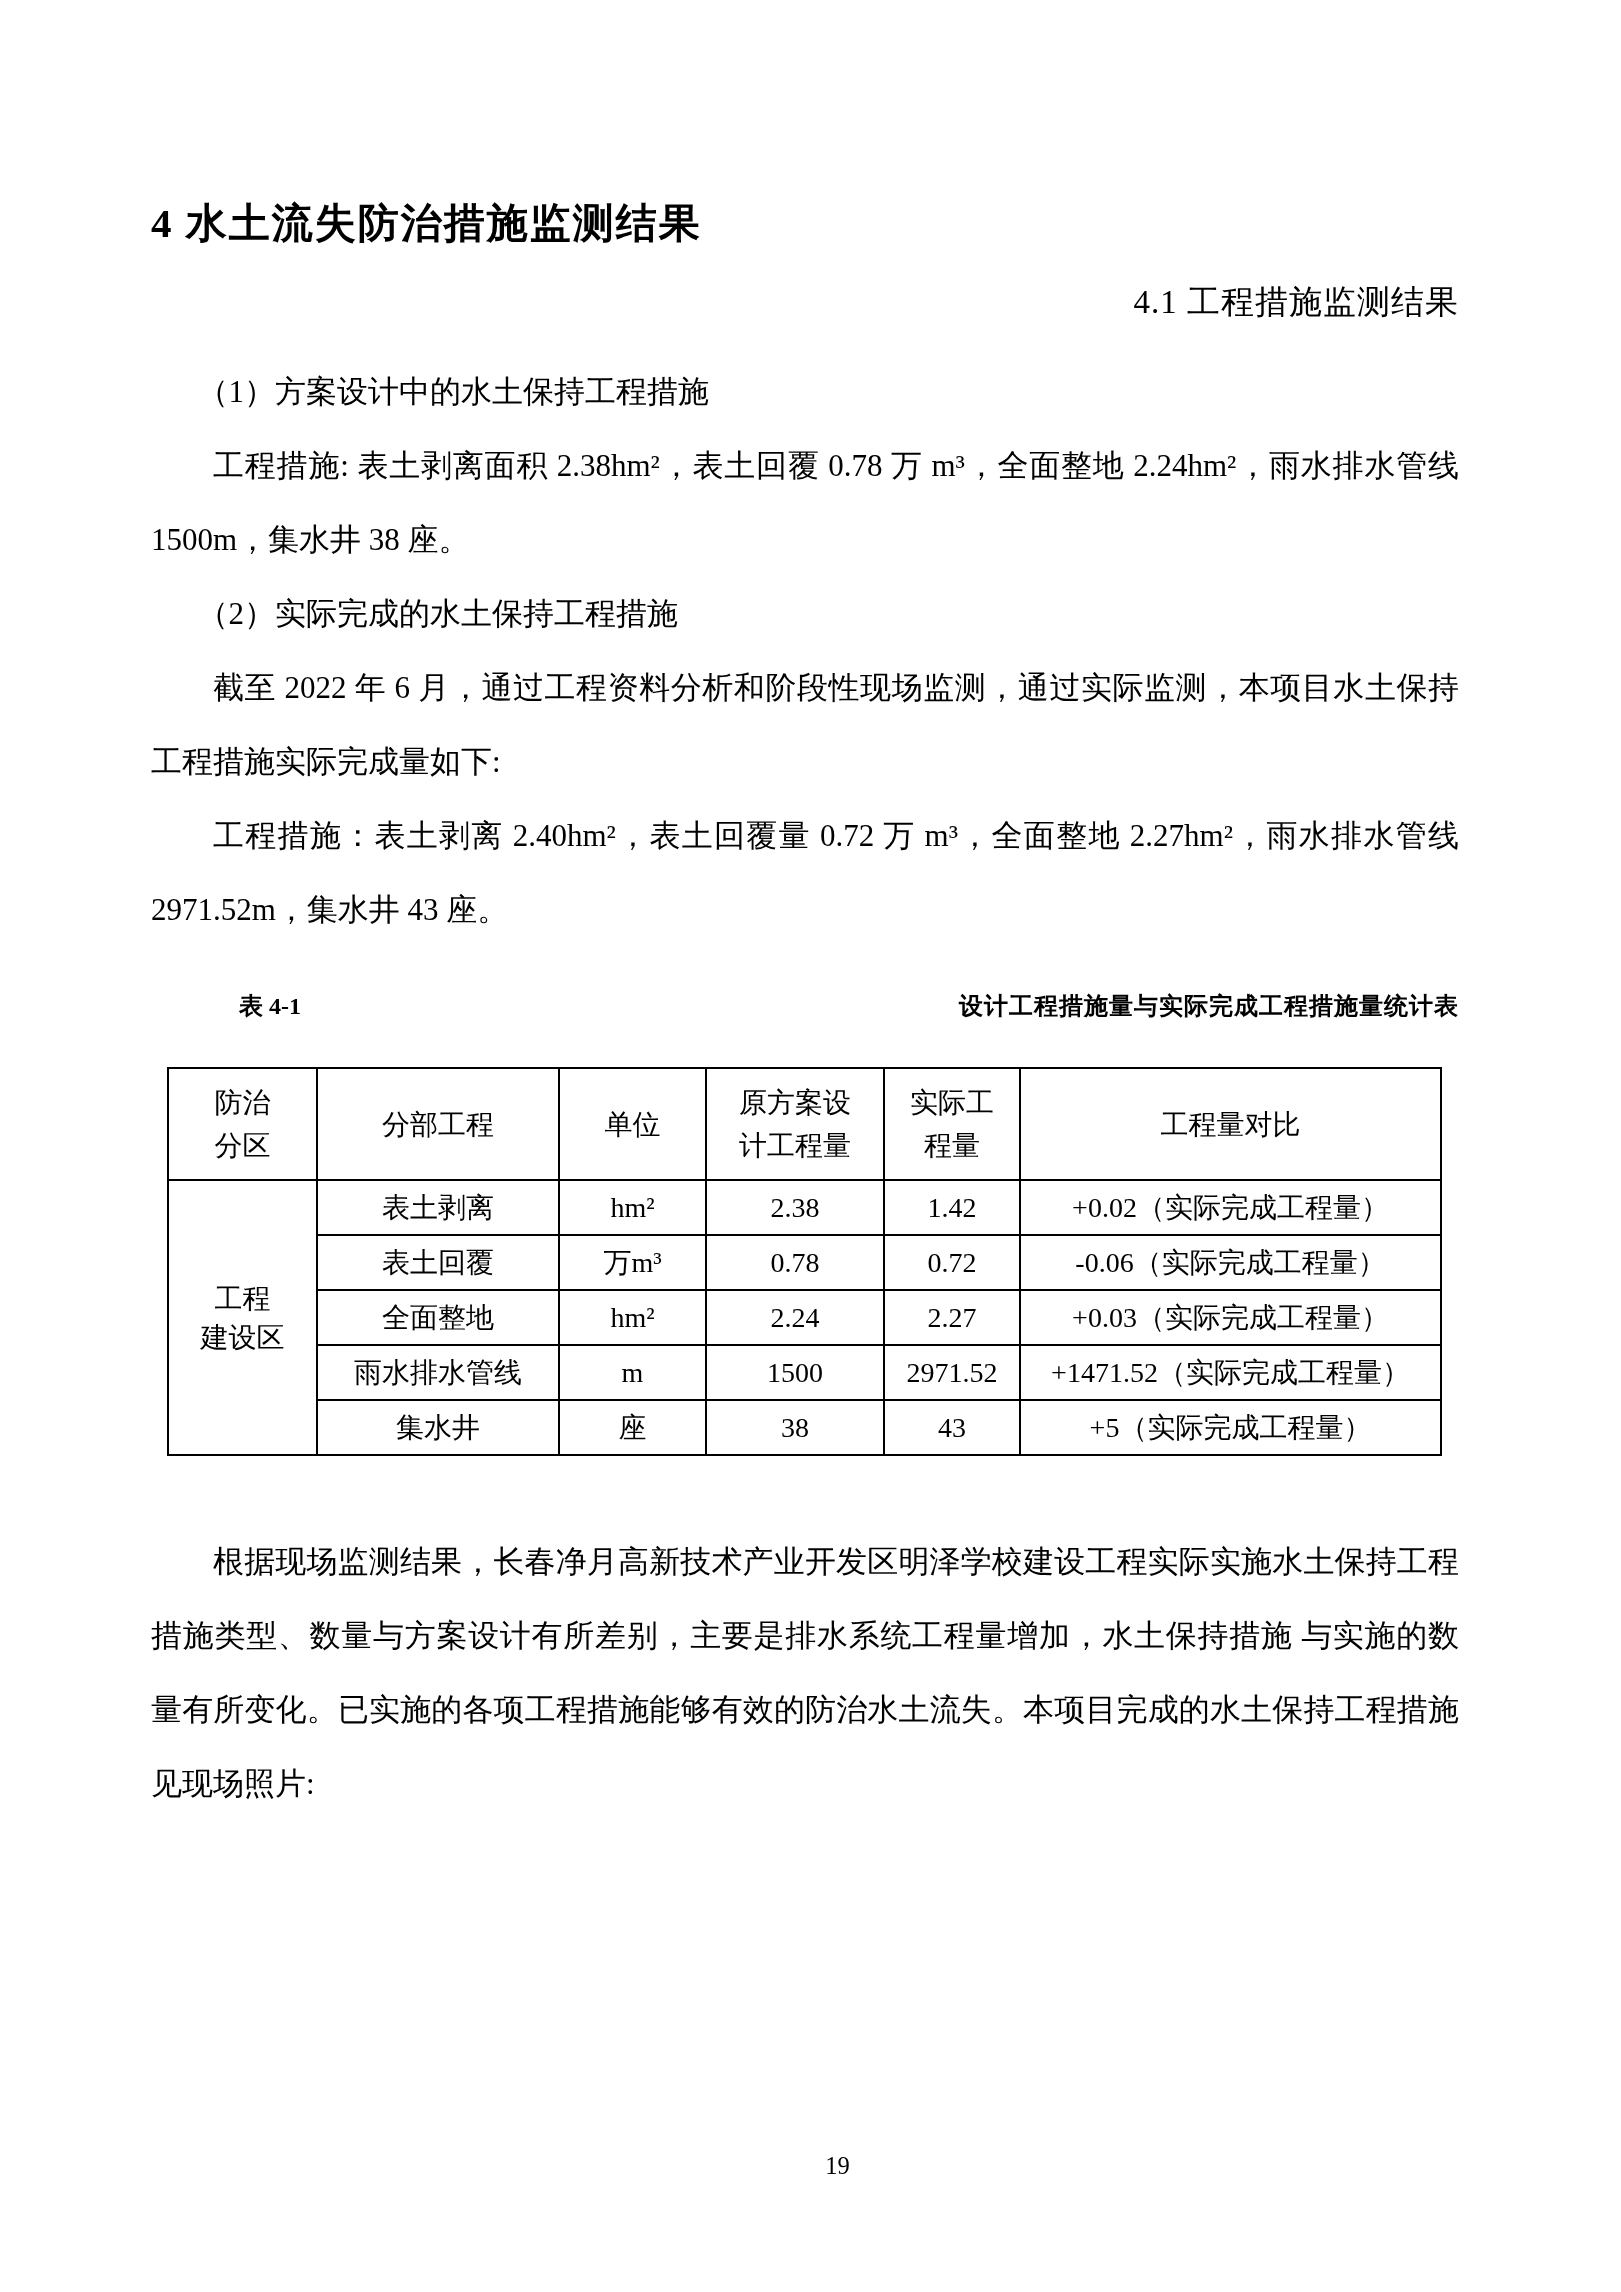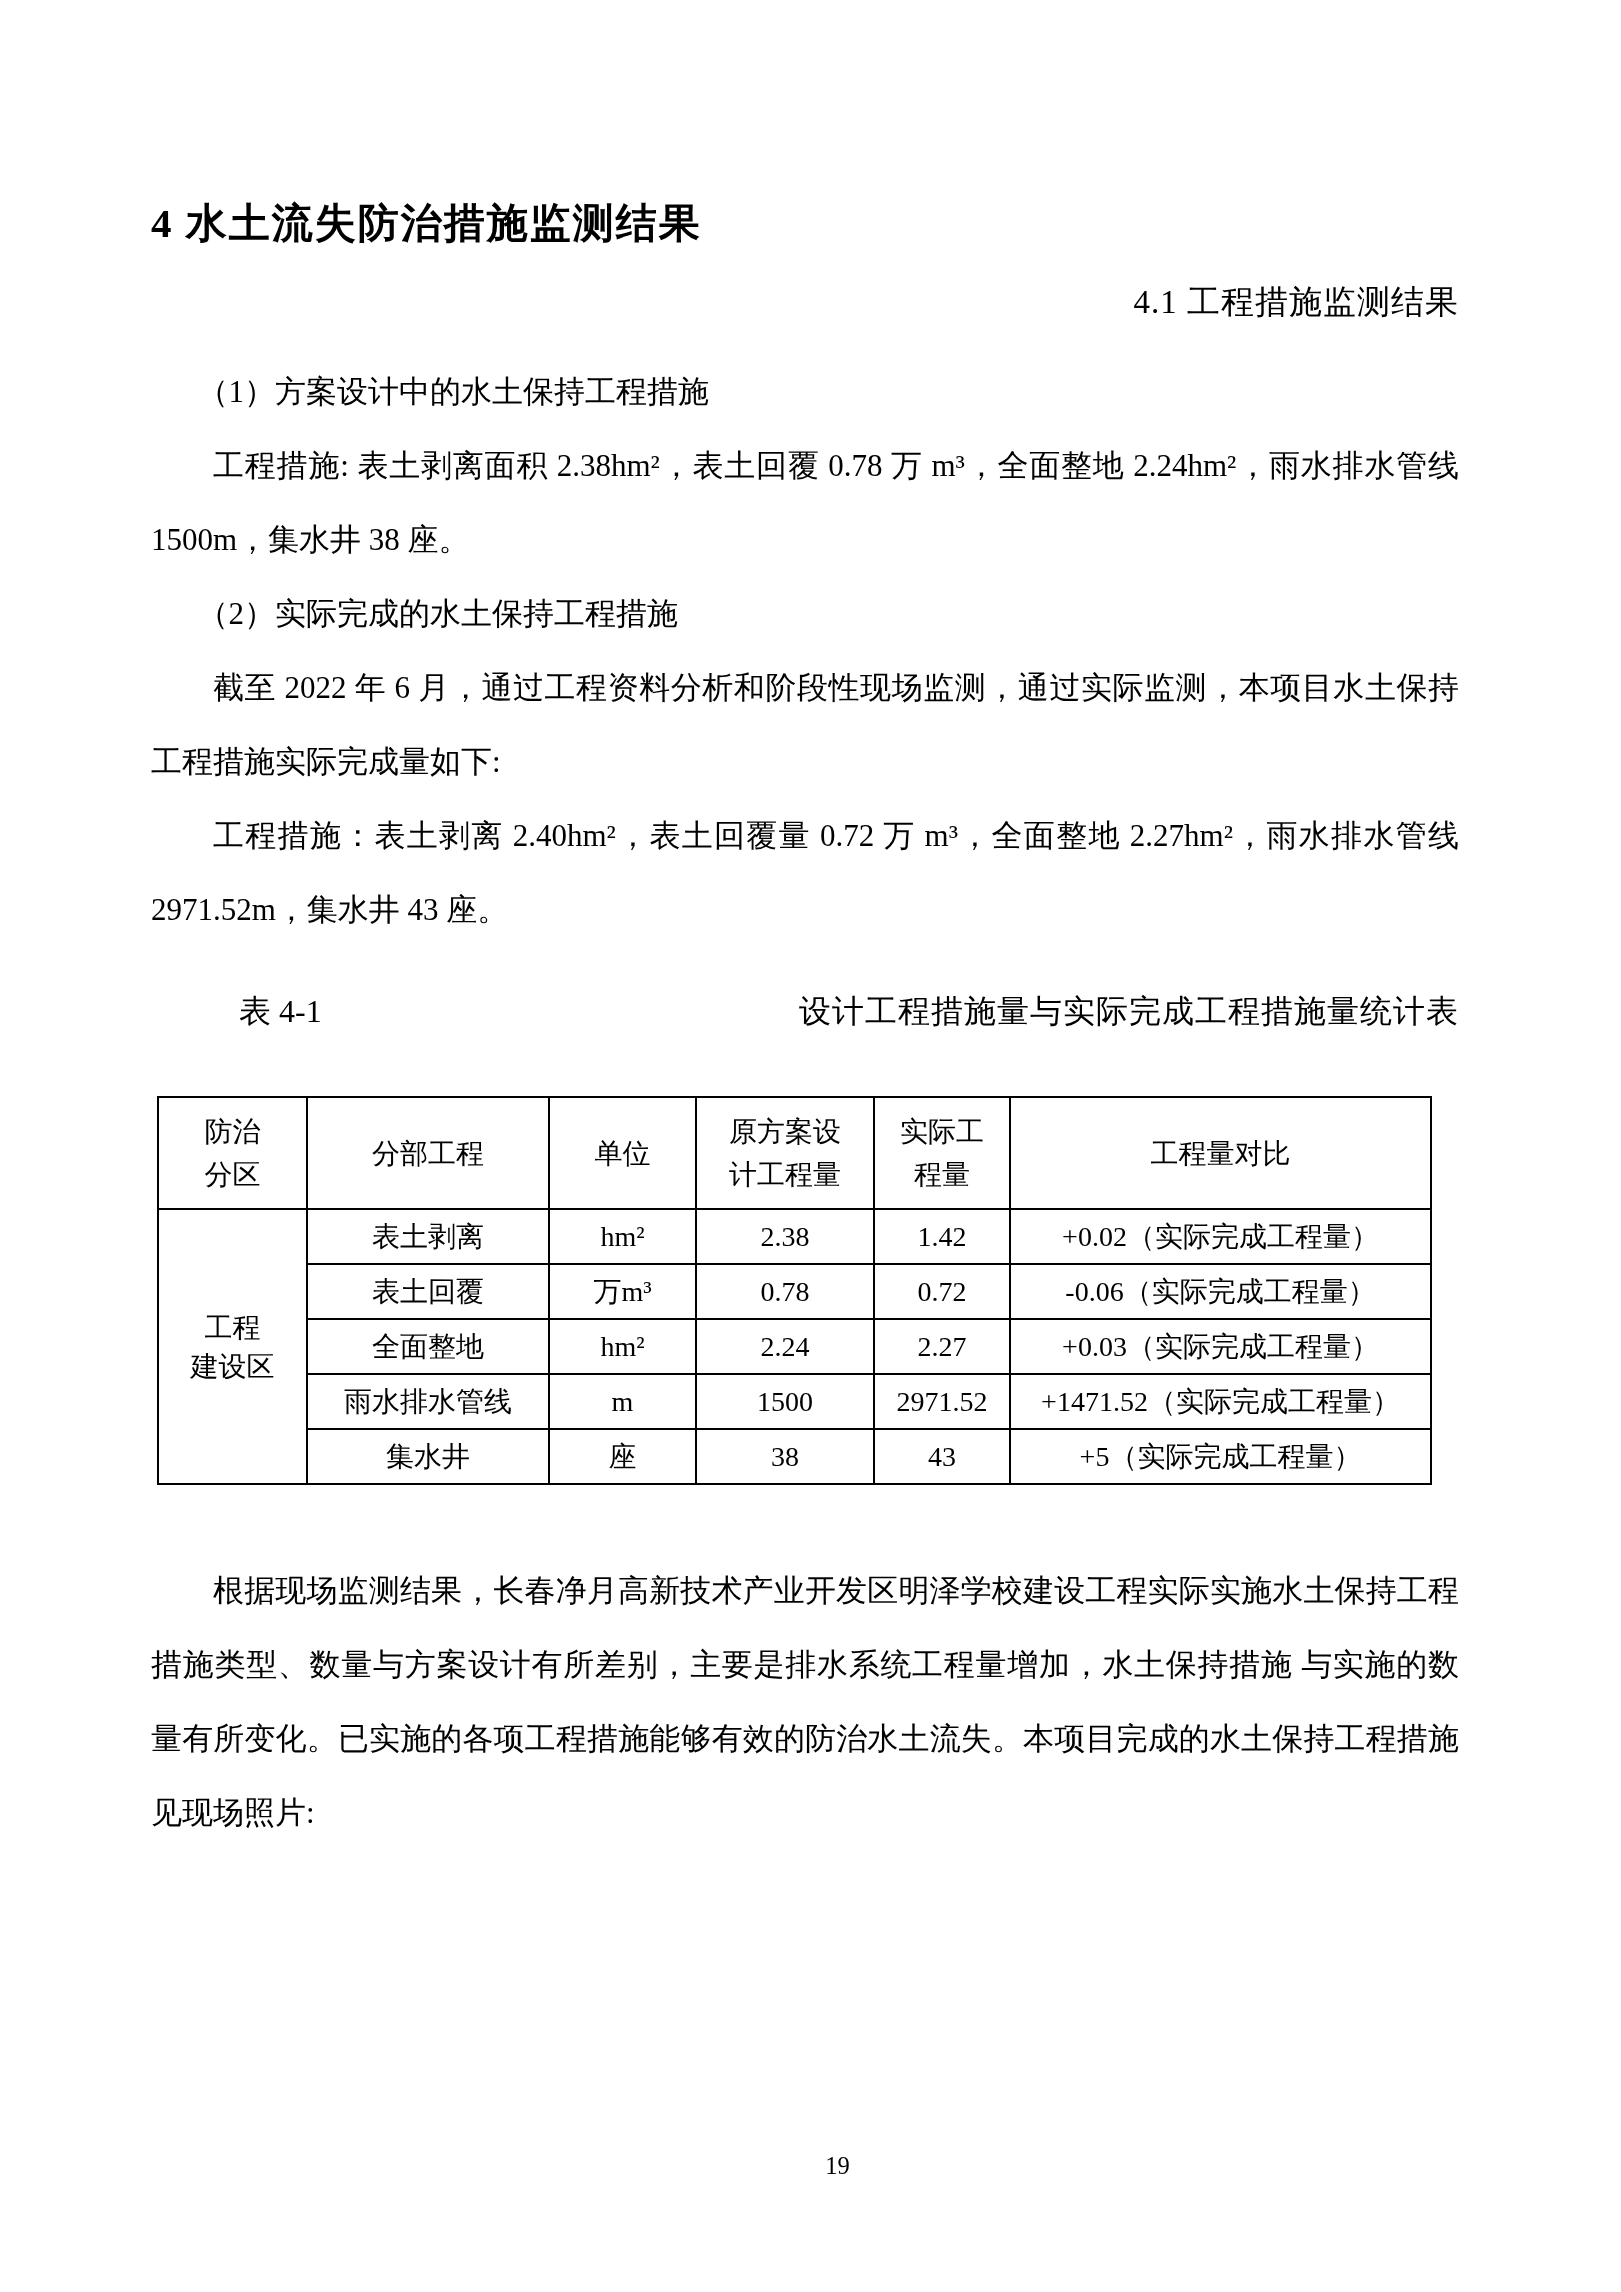--- a/index.html
+++ b/index.html
@@ -41,40 +41,40 @@
     line-height: 74px;
     text-align: justify;
     text-justify: inter-ideograph;
   }
   .indent-2   { text-indent: 2em; }
   .indent-15  { text-indent: 1.5em; }
   .indent-half{ text-indent: 0.4em; }
   .caption {
     position: relative;
     margin-top: 43px;
-    margin-bottom: 59px;
+    margin-bottom: 30px;
     height: 47px;
-    font-size: 32px;
-    font-weight: normal;
+    font-size: 24px;
+    font-weight: bold;
   }
   .caption .cap-label {
     position: absolute;
     left: 88px;
     top: 0;
   }
   .caption .cap-title {
     display: block;
     text-align: right;
     letter-spacing: 1px;
   }
   table.stat {
     border-collapse: collapse;
     table-layout: fixed;
     width: 1274px;
-    margin-left: 6px;
+    margin-left: 16px;
     border-radius: 14px;
   }
   table.stat th, table.stat td {
     border: 2px solid #000;
     text-align: center;
     vertical-align: middle;
     font-size: 28px;
     font-weight: normal;
     padding: 2px 3.9px;
     overflow: hidden;

